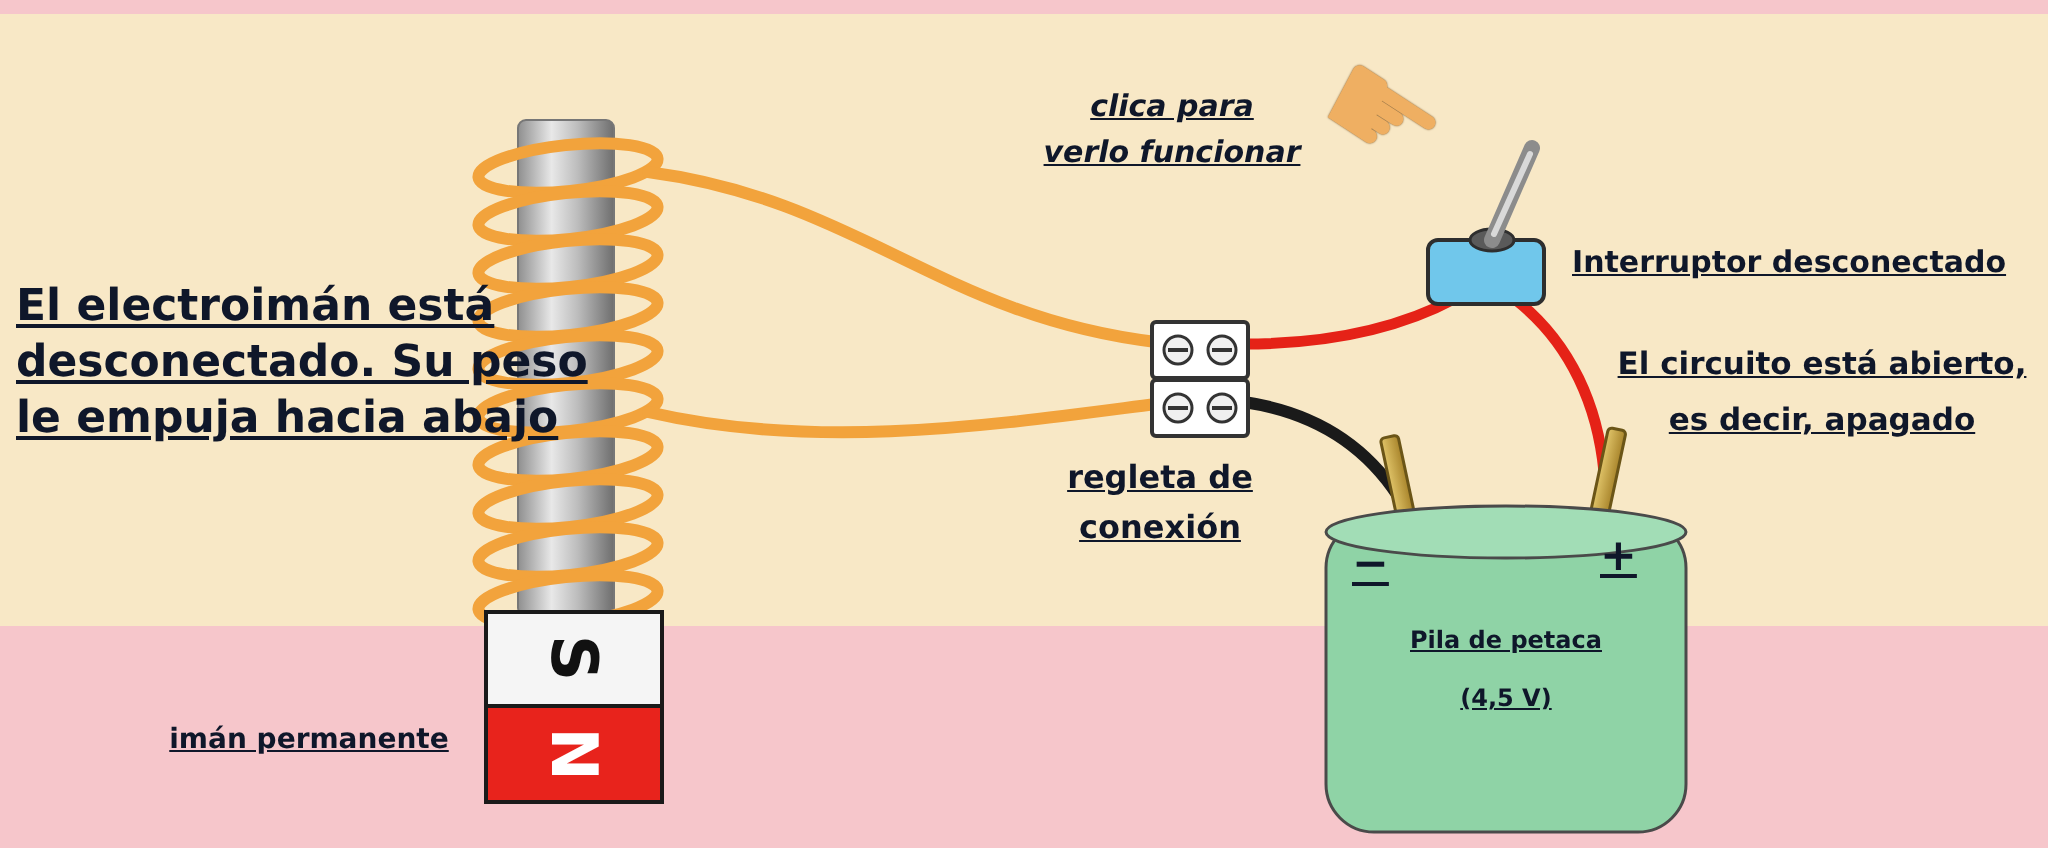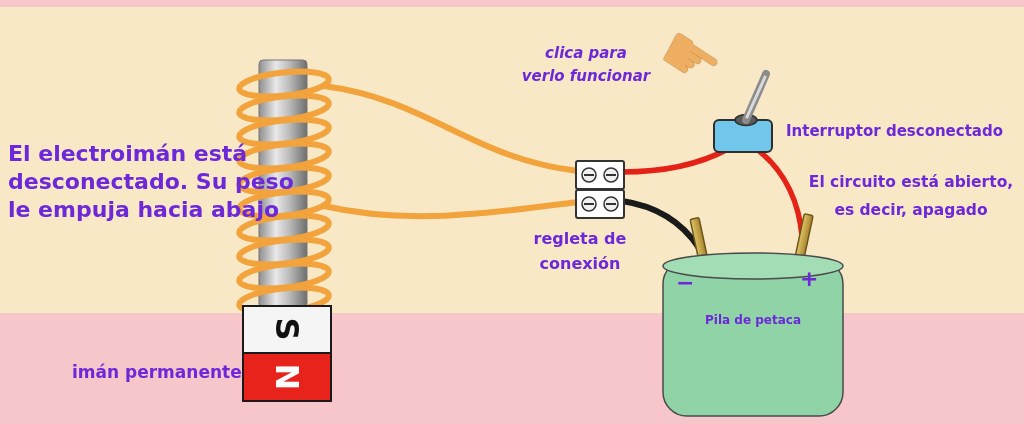--- a/index.html
+++ b/index.html
@@ -8,27 +8,28 @@
     width:1024px;height:424px;
     background:#F8E8C6;
     overflow:hidden;
     font-family:"DejaVu Sans", sans-serif;
     color:#1c1c30;
   }
   #diagram-svg{position:absolute;left:0;top:0;z-index:1;}
   .txt{
     position:absolute;z-index:2;
     font-weight:700;
-    color:#6d28d9;
+    color:#0f172a;
     text-align:center;
     white-space:nowrap;
+    text-decoration:underline;
   }
   .txt .line{white-space:nowrap;}
   #caption-electromagnet{left:8px;top:140px;width:232px;font-size:22px;line-height:28px;}
-  #label-iman{left:72px;top:362px;width:165px;font-size:17px;}
+  #label-iman{left:72px;top:362px;width:165px;font-size:14px;}
   #hint-click{left:512px;top:42px;width:148px;font-size:15px;line-height:23px;font-style:italic;font-weight:600;}
   #label-regleta{left:524px;top:226px;width:112px;font-size:16px;line-height:25px;}
   #label-interruptor{left:786px;top:122px;width:238px;font-size:15px;text-align:left;}
   #label-circuito{left:796px;top:168px;width:230px;font-size:15.5px;line-height:28px;}
   #label-battery{left:672px;top:306px;width:162px;font-size:12px;line-height:29px;}
   #battery-minus{left:676px;top:270px;font-size:22px;}
   #battery-plus{left:800px;top:266px;font-size:22px;}
   .pole{
     position:absolute;z-index:2;width:40px;height:40px;
     display:flex;align-items:center;justify-content:center;
@@ -143,20 +144,21 @@
 
   <div class="txt" id="label-interruptor">Interruptor desconectado</div>
 
   <div class="txt" id="label-circuito">
     <div class="line">El circuito está abierto,</div>
     <div class="line">es decir, apagado</div>
   </div>
 
   <div class="txt" id="label-battery">
     <div class="line">Pila de petaca</div>
+    <div class="line">(4,5 V)</div>
   </div>
 
   <div class="txt" id="battery-minus">−</div>
   <div class="txt" id="battery-plus">+</div>
 
   <div class="pole" id="pole-s">S</div>
   <div class="pole" id="pole-n">N</div>
 
   <div id="hand-pointer">☛</div>
 

